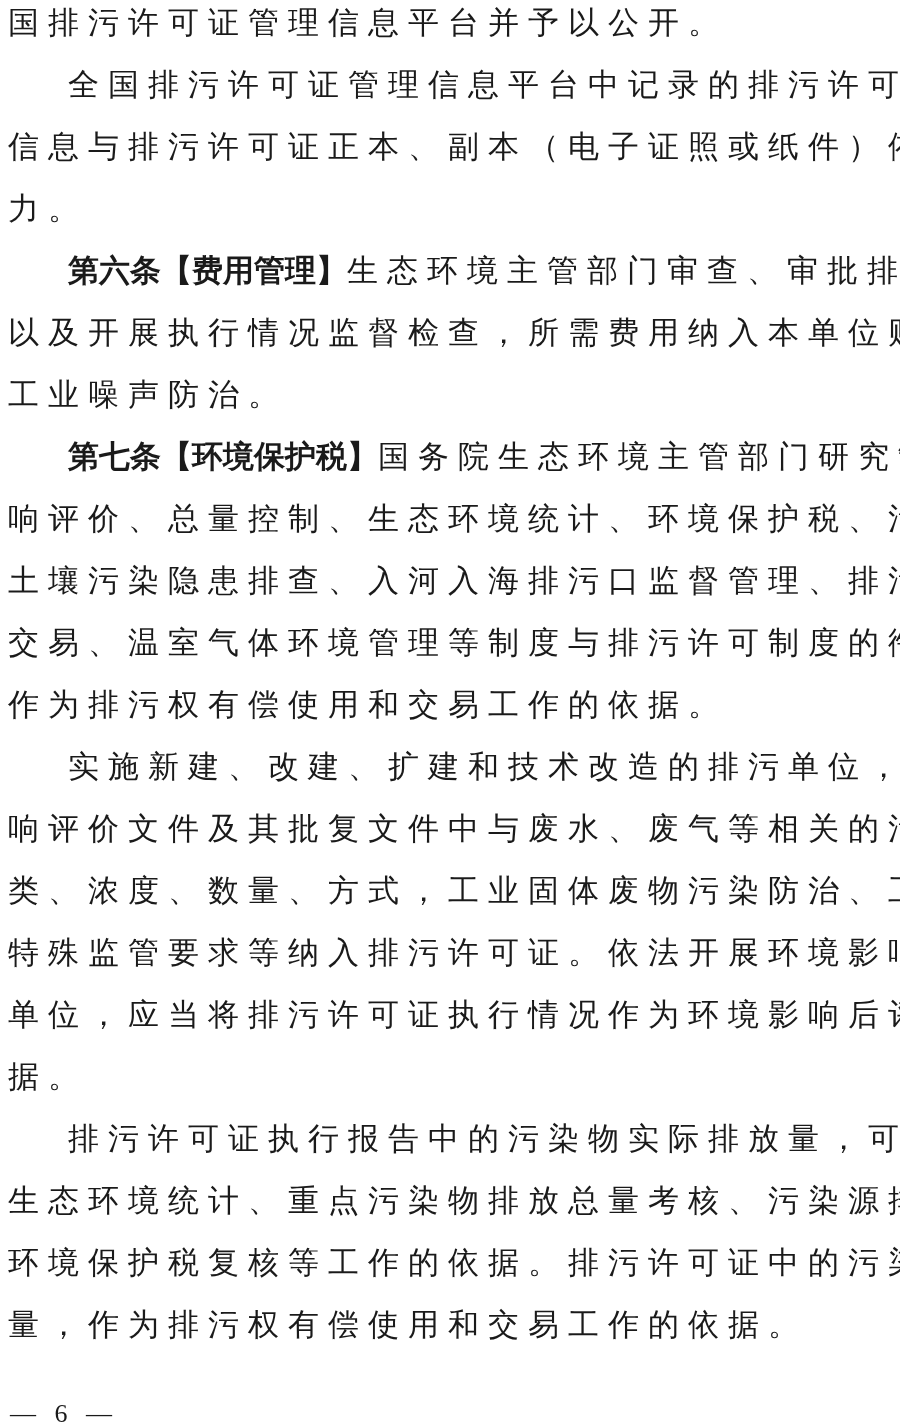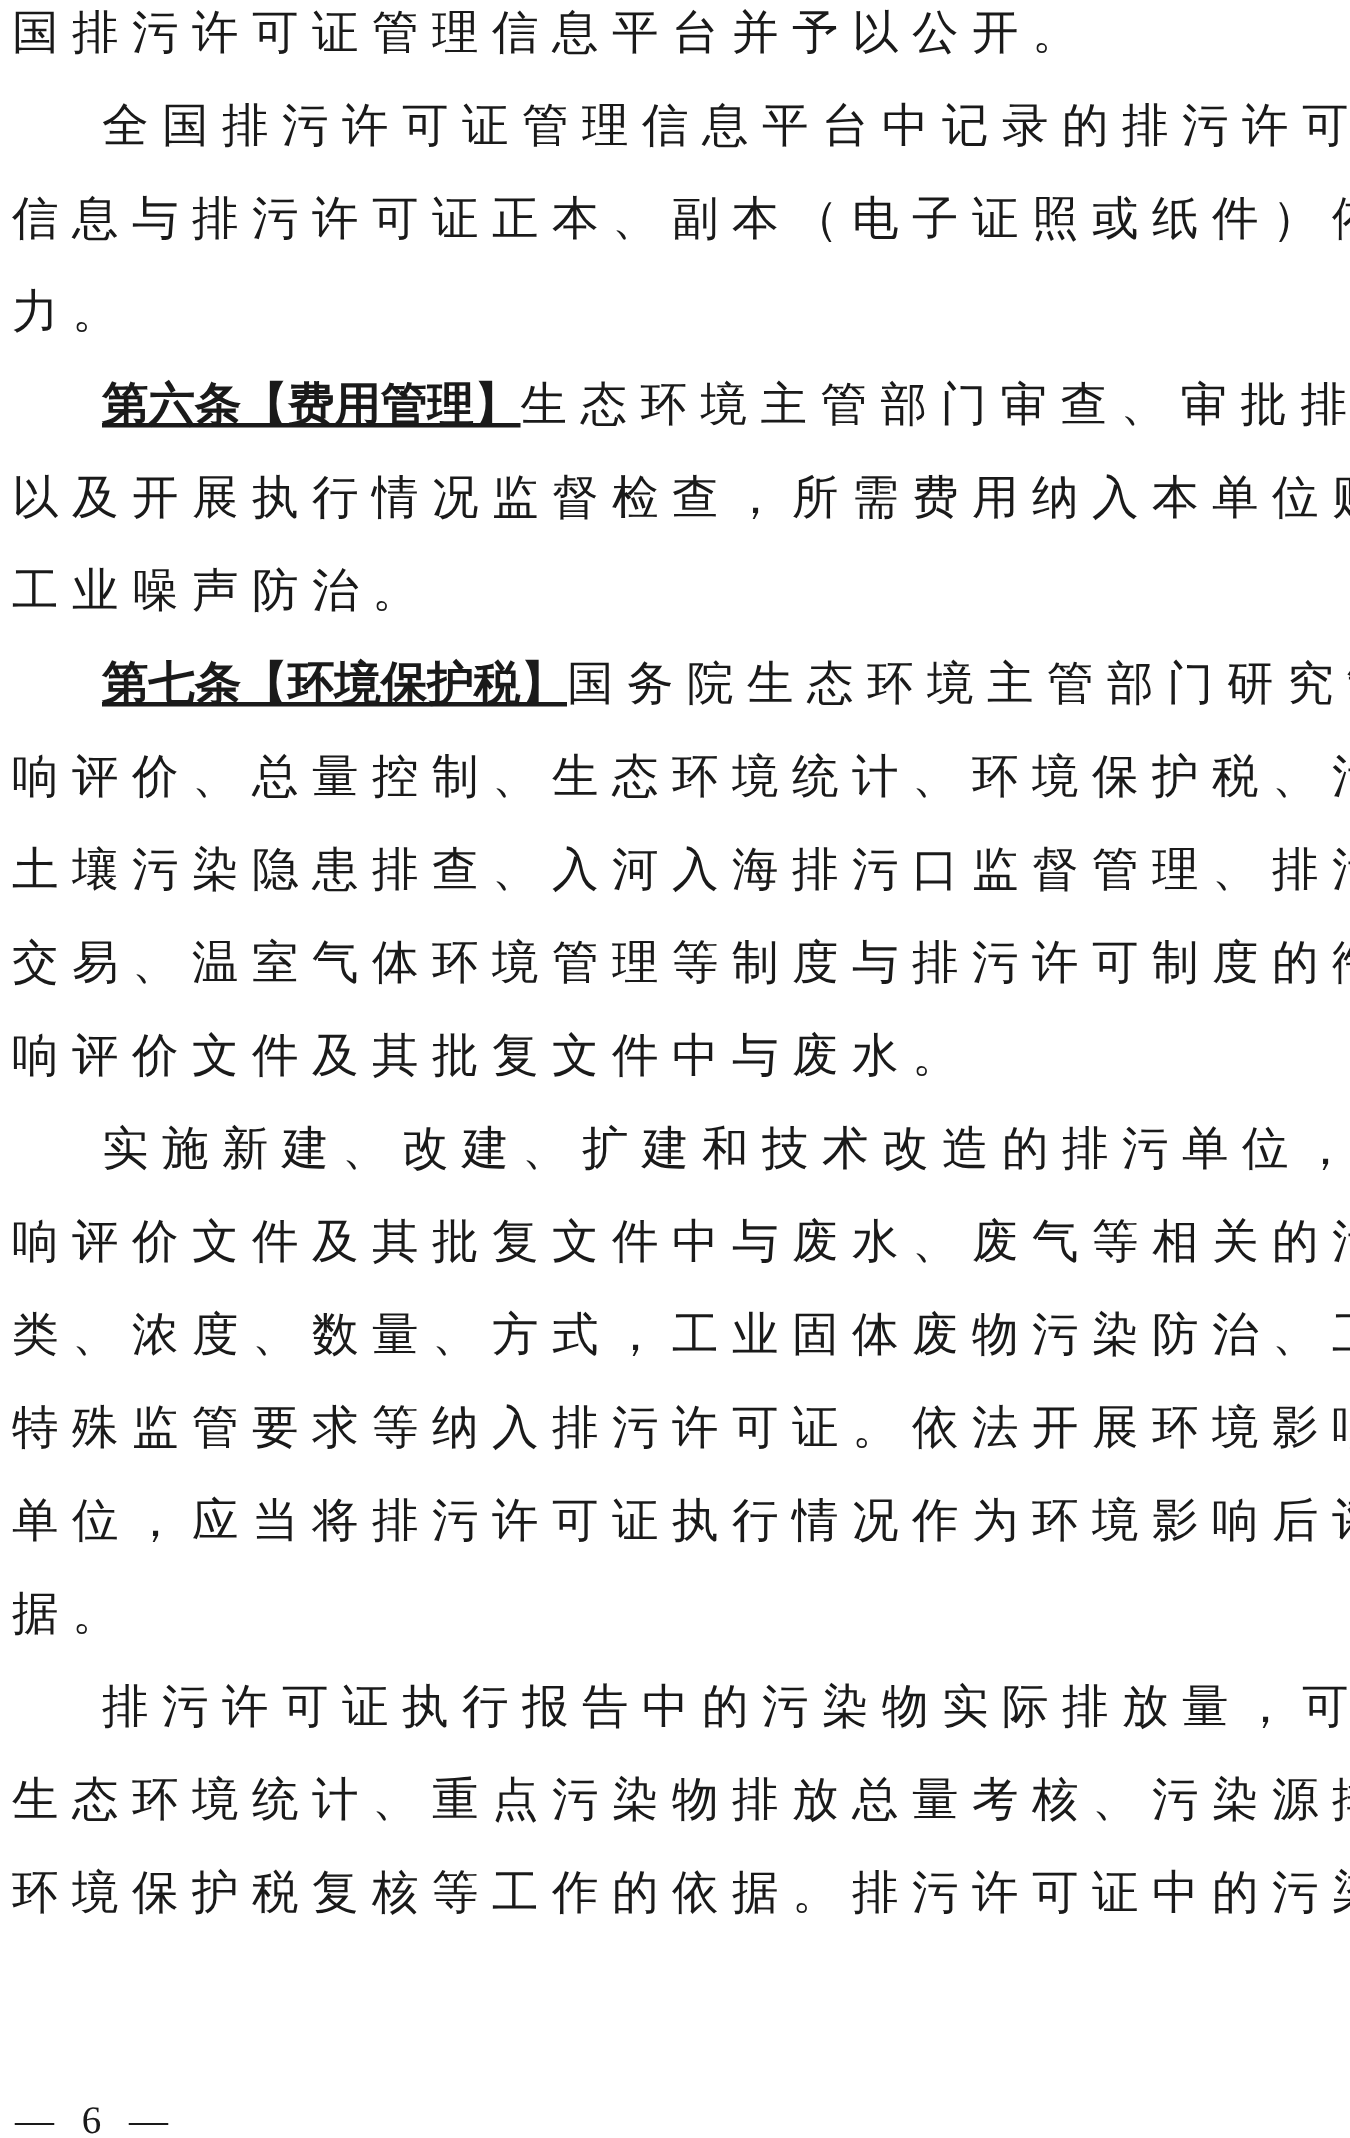--- a/index.html
+++ b/index.html
@@ -4,21 +4,21 @@
 <style>
   html, body { margin: 0; padding: 0; background: #ffffff; }
   body { width: 900px; height: 1425px; position: relative; overflow: hidden;
          font-family: "DejaVu Serif", "Liberation Serif", serif; color: #1a1a1a; }
   .page { position: absolute; left: 0; top: 0; width: 900px; height: 1425px; }
   .line { position: absolute; left: 8px; width: 890px; height: 62px; line-height: 44px;
           font-size: 31px; white-space: nowrap; letter-spacing: 9px; text-align: justify;
           text-align-last: justify; }
   .line.indent { left: 68px; width: 830px; }
   .line.last { text-align-last: left; }
-  .bold { font-family: "DejaVu Sans", "Liberation Sans", sans-serif; font-weight: bold; letter-spacing: 0; text-decoration: underline; }
+  .bold { font-family: "DejaVu Sans", "Liberation Sans", sans-serif; font-weight: bold; letter-spacing: 0; }
   .pagenum { position: absolute; left: 10px; top: 1398px; font-size: 26px; line-height: 32px;
              font-family: "Liberation Serif", "DejaVu Serif", serif; letter-spacing: 6px; }
 </style>
 </head>
 <body>
 
 <div class="page">
 
   <div class="line last" style="top:0px">国排污许可证管理信息平台并予以公开。</div>
 
@@ -27,27 +27,28 @@
   <div class="line last" style="top:186px">力。</div>
 
   <div class="line indent" style="top:248px; text-align-last:justify;"><span class="bold">第六条【费用管理】</span><span>生态环境主管部门审查、审批排污许可证，</span></div>
   <div class="line" style="top:310px">以及开展执行情况监督检查，所需费用纳入本单位财政预算，不得</div>
   <div class="line last" style="top:372px">工业噪声防治。</div>
 
   <div class="line indent" style="top:434px"><span class="bold">第七条【环境保护税】</span><span>国务院生态环境主管部门研究制定环境影</span></div>
   <div class="line" style="top:496px">响评价、总量控制、生态环境统计、环境保护税、污染源监测管理、</div>
   <div class="line" style="top:558px">土壤污染隐患排查、入河入海排污口监督管理、排污权有偿使用和</div>
   <div class="line" style="top:620px">交易、温室气体环境管理等制度与排污许可制度的衔接政策，各级</div>
-  <div class="line last" style="top:682px">响评价文件及其批复文件中与废水。</div>
+  <div class="line last" style="top:682px">作为排污权有偿使用和交易工作的依据。</div>
 
   <div class="line indent" style="top:744px">实施新建、改建、扩建和技术改造的排污单位，应当将环境影</div>
   <div class="line" style="top:806px">响评价文件及其批复文件中与废水、废气等相关的污染物排放种</div>
   <div class="line" style="top:868px">类、浓度、数量、方式，工业固体废物污染防治、工业噪声防治、</div>
   <div class="line" style="top:930px">特殊监管要求等纳入排污许可证。依法开展环境影响后评价的排污</div>
   <div class="line" style="top:992px">单位，应当将排污许可证执行情况作为环境影响后评价的重要依</div>
   <div class="line last" style="top:1054px">据。</div>
 
   <div class="line indent" style="top:1116px">排污许可证执行报告中的污染物实际排放量，可作为开展年度</div>
   <div class="line" style="top:1178px">生态环境统计、重点污染物排放总量考核、污染源排放清单编制、</div>
   <div class="line" style="top:1240px">环境保护税复核等工作的依据。排污许可证中的污染物许可排放</div>
+  <div class="line last" style="top:1302px">量，作为排污权有偿使用和交易工作的依据。</div>
 
   <div class="pagenum">— 6 —</div>
 </div>
 
 </body></html>

